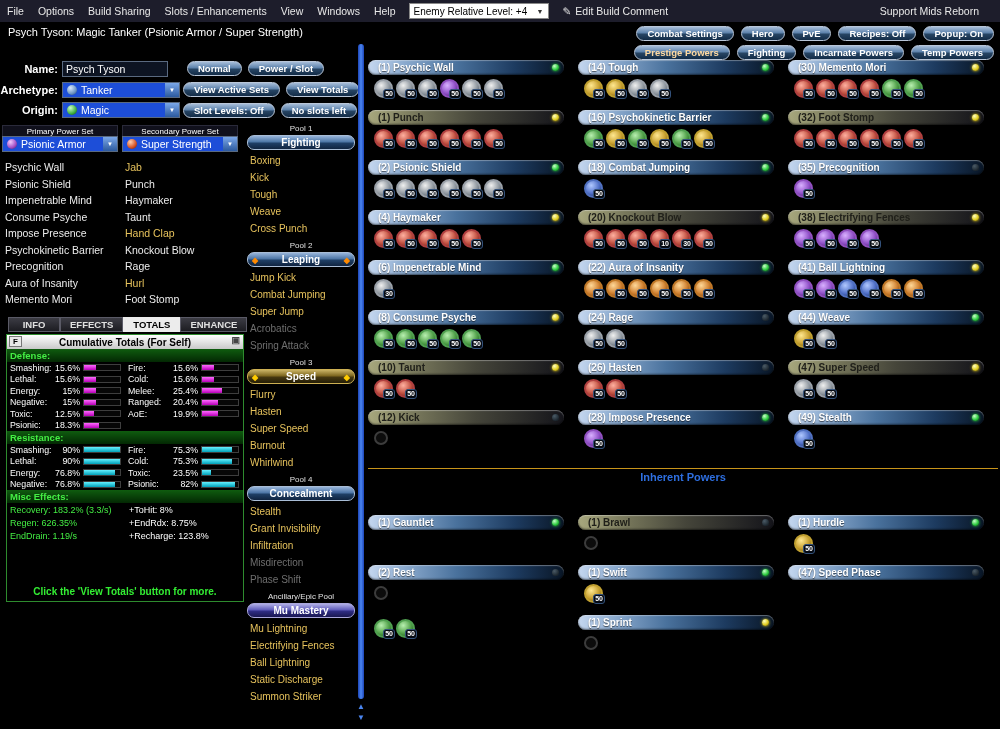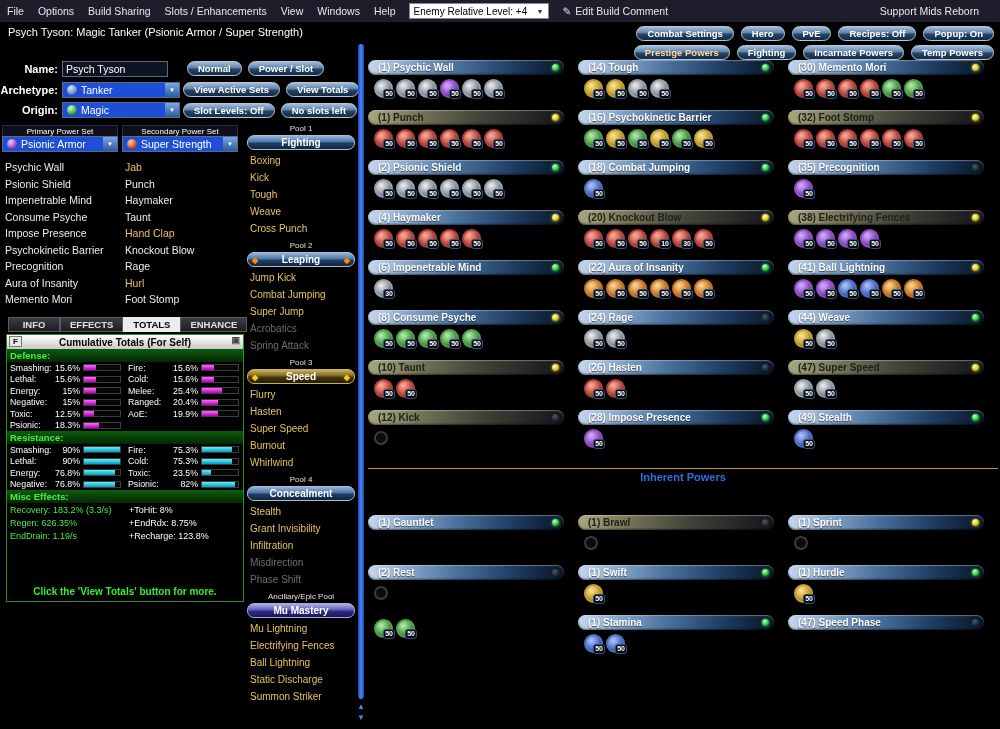--- a/index.html
+++ b/index.html
@@ -944,34 +944,20 @@
             <span class="led green"></span>
           </div>
           <div class="slots">
             <span class="slot c-gold">
               <span class="slot-lv">50</span>
             </span>
           </div>
         </div>
         <div class="power-cell">
           <div class="power-pill">
-            <span class="power-label">(1) Stamina</span>
-            <span class="led green"></span>
-          </div>
-          <div class="slots">
-            <span class="slot c-blue">
-              <span class="slot-lv">50</span>
-            </span>
-            <span class="slot c-blue">
-              <span class="slot-lv">50</span>
-            </span>
-          </div>
-        </div>
-        <div class="power-cell">
-          <div class="power-pill">
             <span class="power-label">(1) Sprint</span>
             <span class="led yellow"></span>
           </div>
           <div class="slots">
             <span class="slot empty"></span>
           </div>
         </div>
         <div class="power-cell">
           <div class="power-pill">
             <span class="power-label">(1) Hurdle</span>

